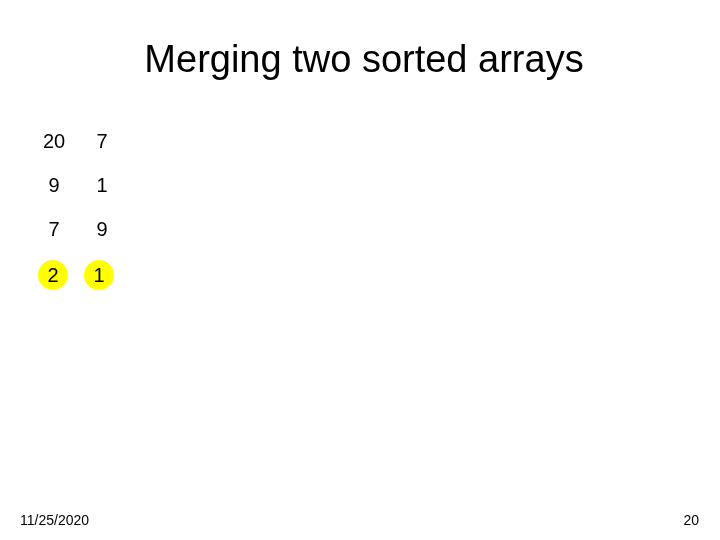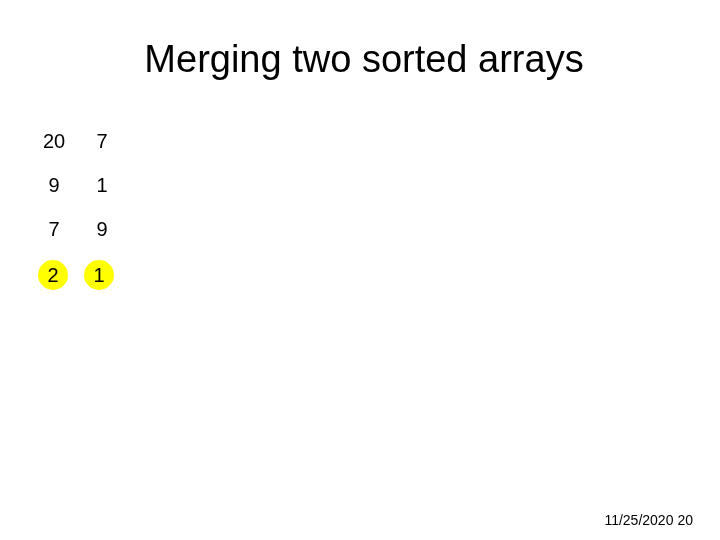--- a/index.html
+++ b/index.html
@@ -44,23 +44,23 @@
     .cell.highlight {
       background: #ffff00;
       border-radius: 50%;
       width: 30px;
       height: 30px;
     }
     .footer {
       position: absolute;
       bottom: 12px;
       left: 0;
-      right: 15px;
+      right: 9px;
       display: flex;
-      justify-content: flex-end;
+      justify-content: space-between;
       padding: 0 12px;
       font-size: 14px;
       color: #000;
     }
   </style>
 </head>
 <body>
 
 <h1 class="title">Merging two sorted arrays</h1>
 

